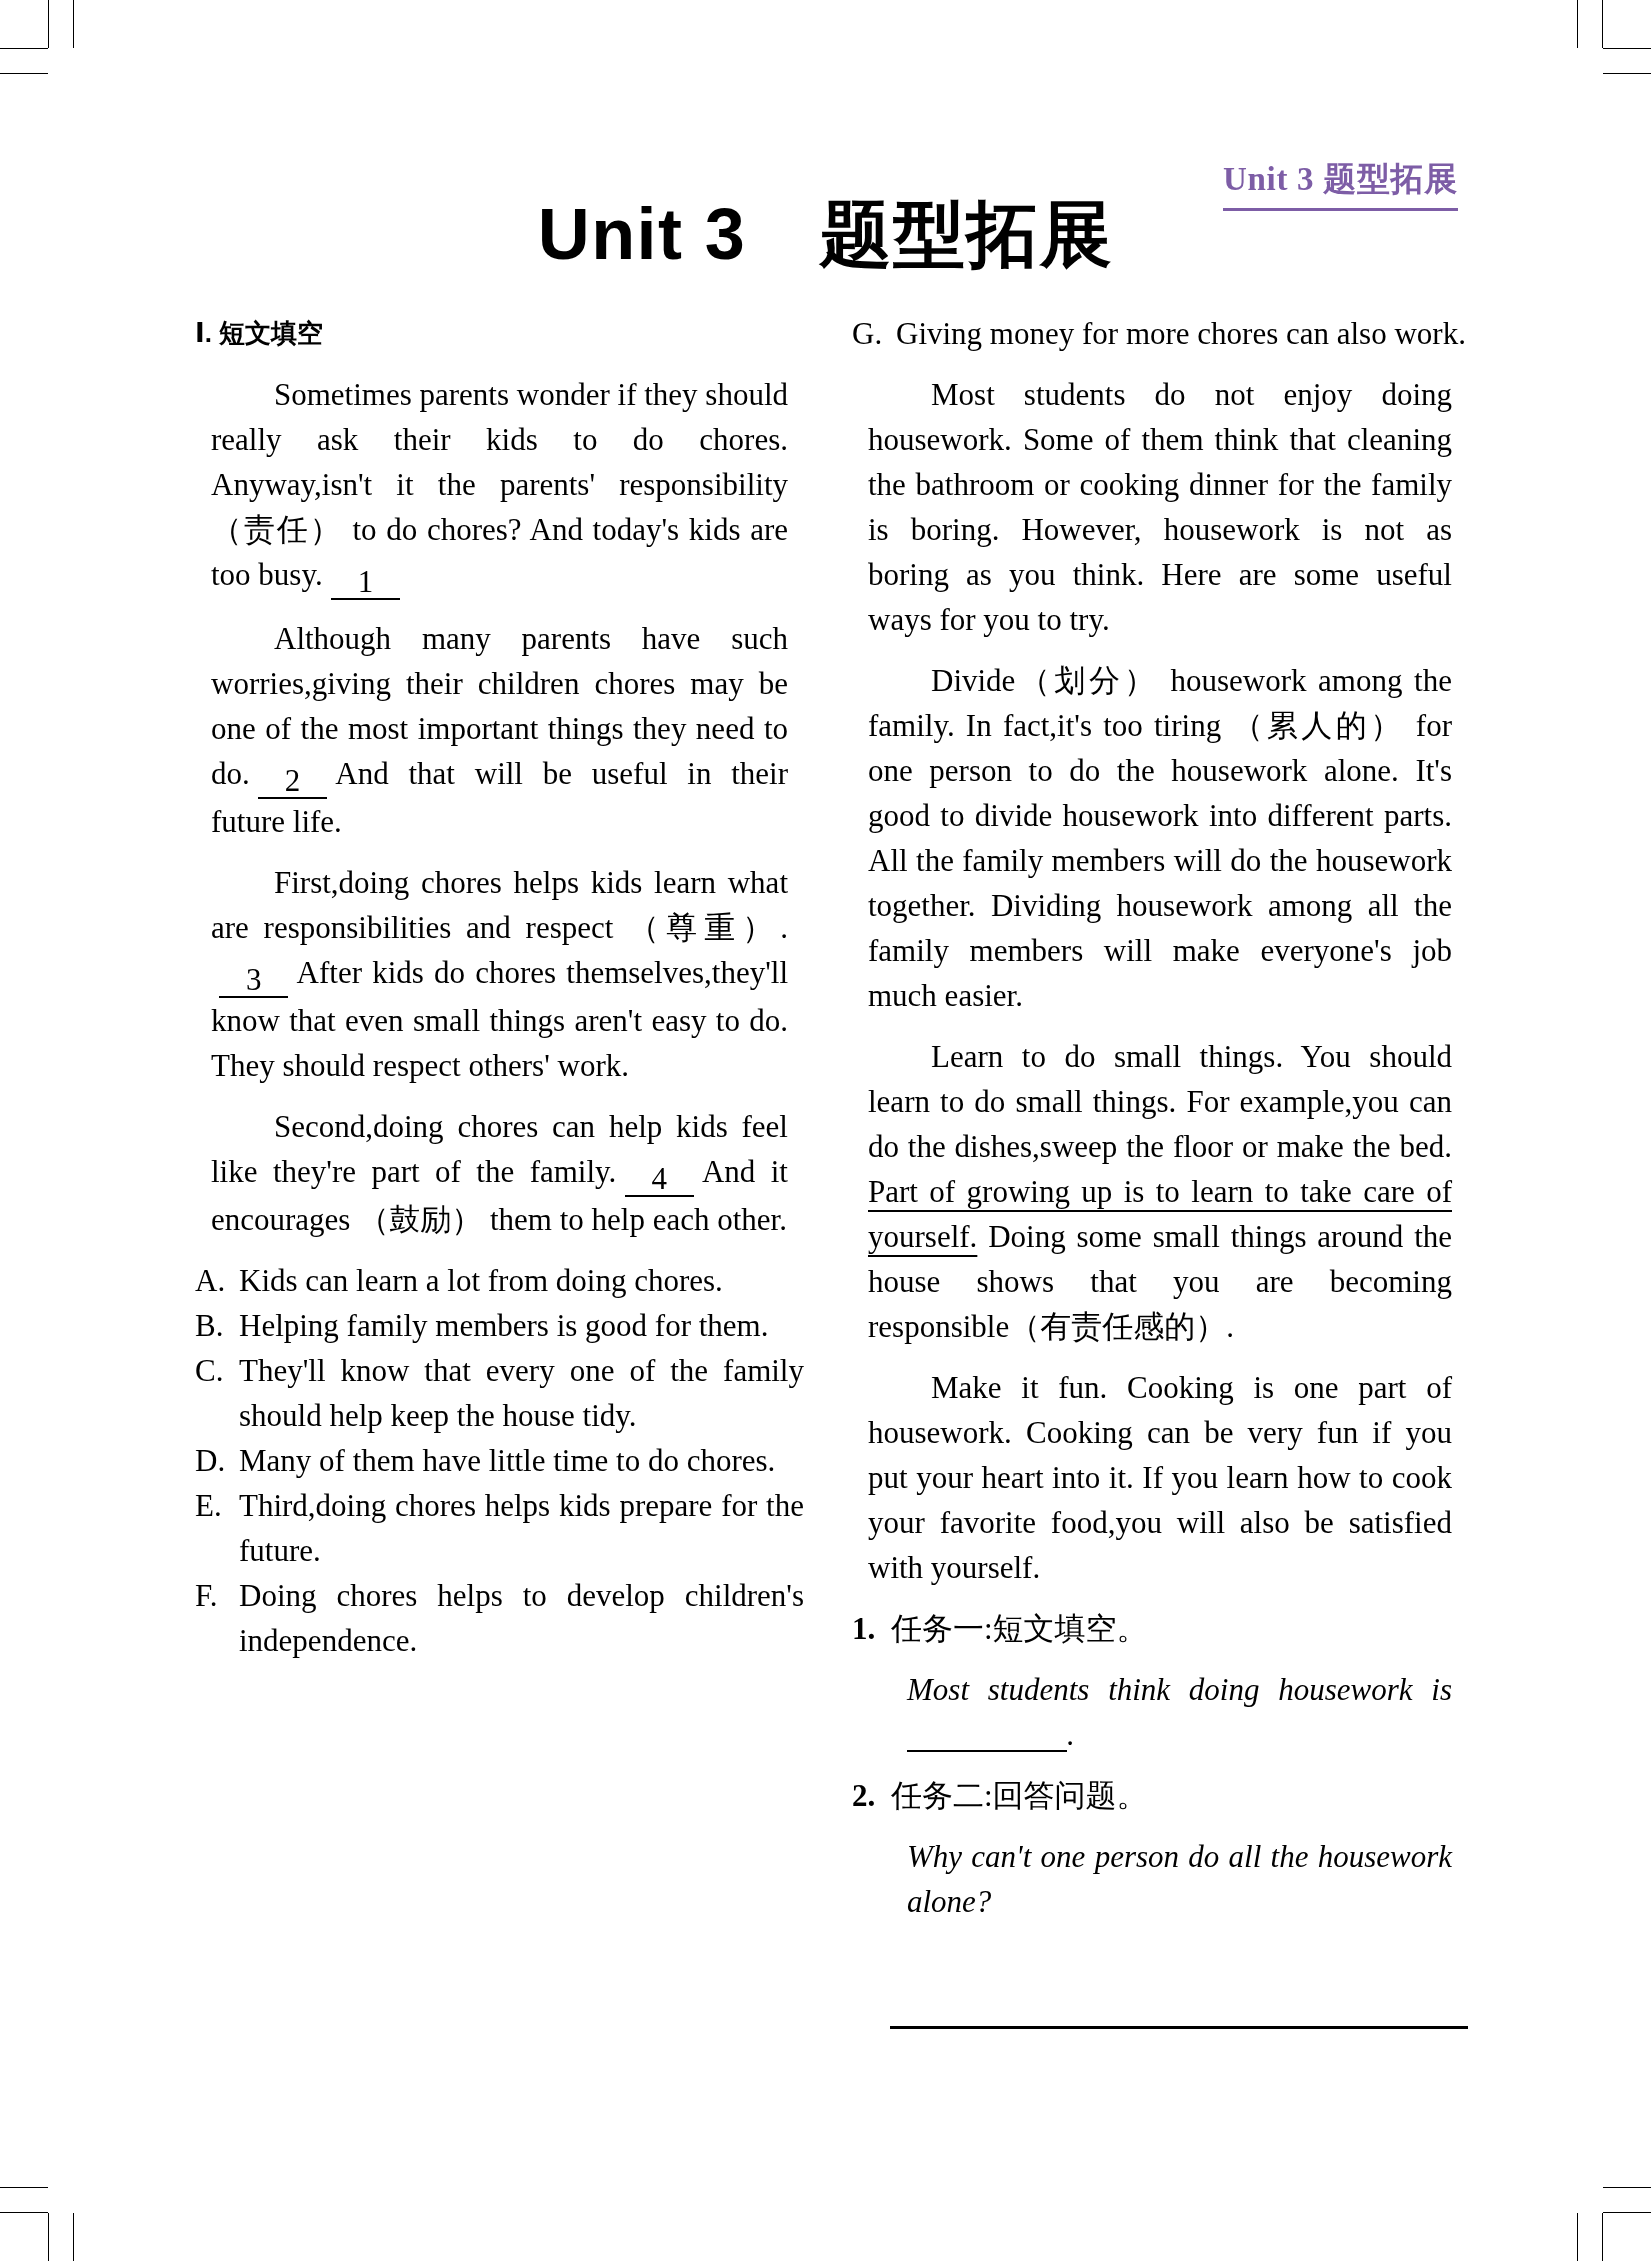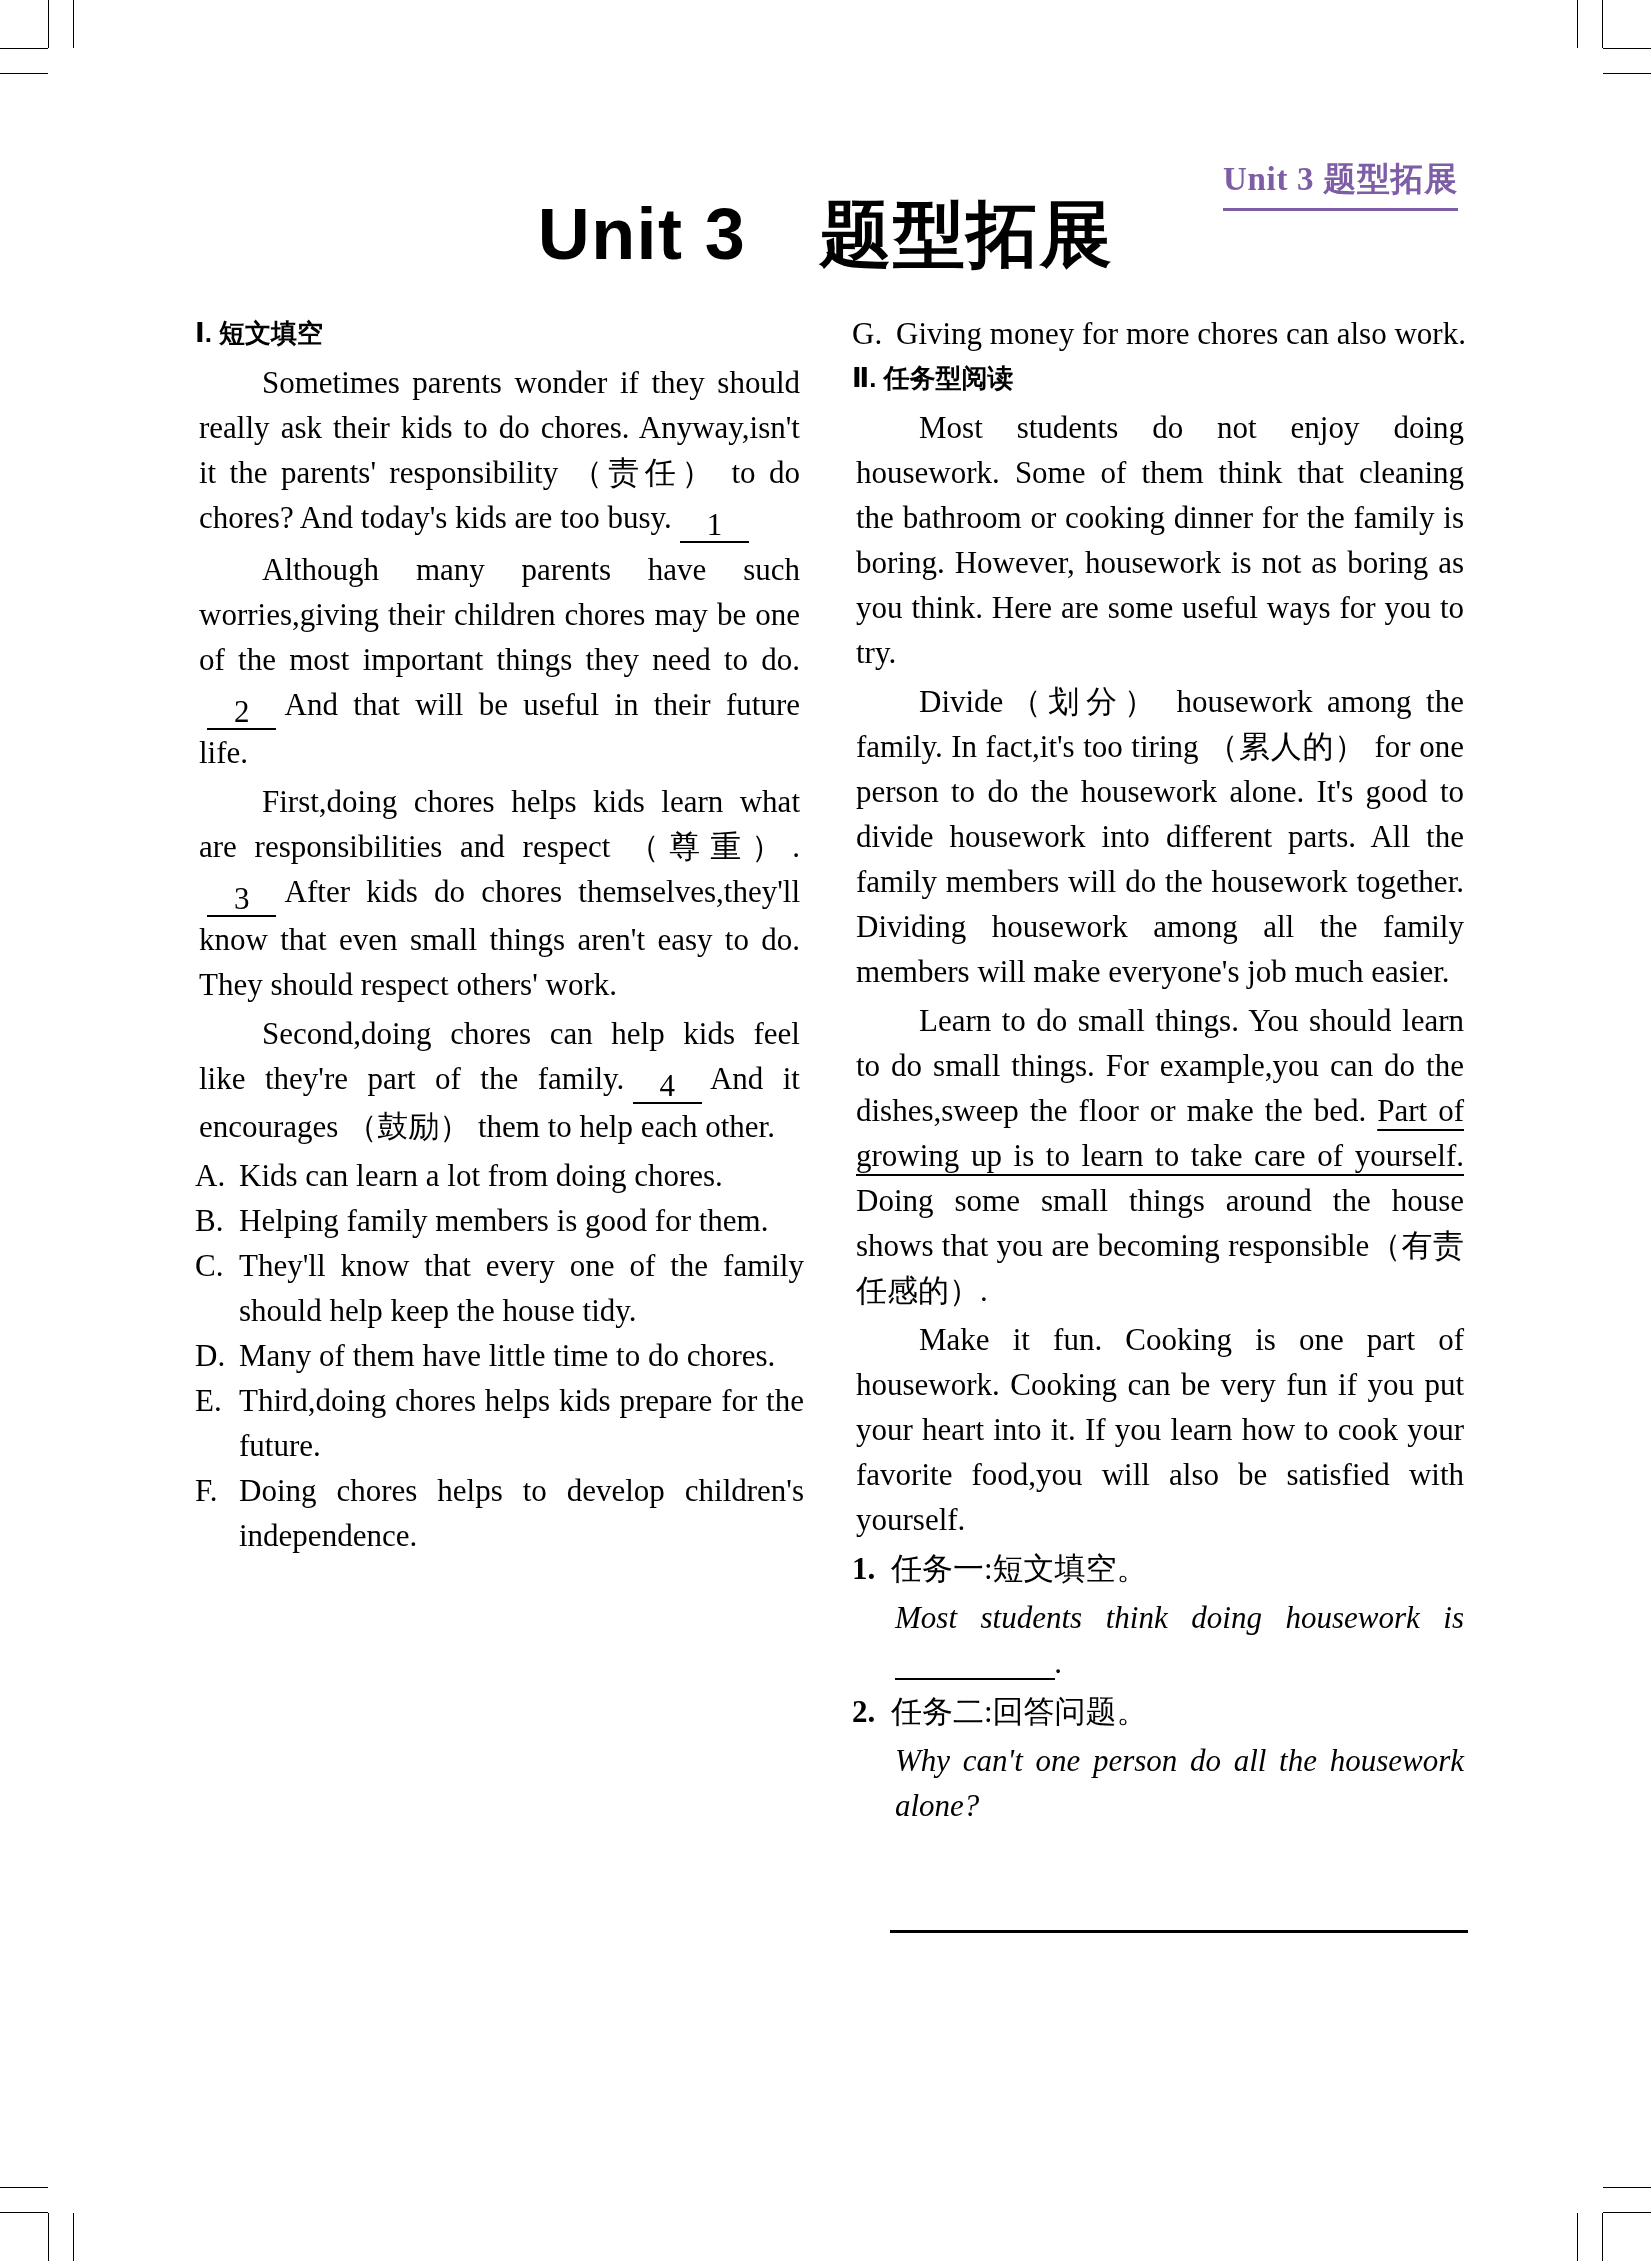--- a/index.html
+++ b/index.html
@@ -26,21 +26,21 @@
     letter-spacing:1.4px;
   }
   
   .col{position:absolute;top:311px;}
   .col-left{left:195px;width:609px;}
   .col-right{left:852px;width:616px;}
   .sec-heading{
     font-size:26px;line-height:45px;font-weight:bold;
     font-family:"Liberation Sans","DejaVu Sans",sans-serif;
   }
-  p.bt{margin:4px;font-size:31px;line-height:45px;text-align:justify;}
+  p.bt{margin:16px;font-size:31px;line-height:45px;text-align:justify;}
   p.indent{text-indent:63px;}
   
   .blank{
     display:inline-block;min-width:69px;border-bottom:2.8px solid #000;
     text-align:center;line-height:33px;vertical-align:-6.9px;margin:0 8.3px;
     text-indent:0;
   }
   
   .key-underline{
     text-decoration:underline;
@@ -137,21 +137,20 @@
   </div>
 </div>
 
 <div class="col col-right">
 
   <div class="option">
     <span class="label">G.</span>
     <div class="text">Giving money for more chores can also work.</div>
   </div>
 
-  <div class="sec-heading">Ⅱ. 任务型阅读</div>
 
   <p class="bt indent">Most students do not enjoy doing housework. Some of them think that cleaning the bathroom or cooking dinner for the family is boring. However, housework is not as boring as you think. Here are some useful ways for you to try.</p>
 
   <p class="bt indent">Divide（划分） housework among the family. In fact,it's too tiring （累人的） for one person to do the housework alone. It's good to divide housework into different parts. All the family members will do the housework together. Dividing housework among all the family members will make everyone's job much easier.</p>
 
   <p class="bt indent"><span>Learn to do small things. You should learn to do small things. For example,you can do the dishes,sweep the floor or make the bed. </span><span class="key-underline">Part of growing up is to learn to take care of yourself.</span><span> Doing some small things around the house shows that you are becoming responsible（有责任感的）.</span></p>
 
   <p class="bt indent">Make it fun. Cooking is one part of housework. Cooking can be very fun if you put your heart into it. If you learn how to cook your favorite food,you will also be satisfied with yourself.</p>
 
   <div class="task-row">

